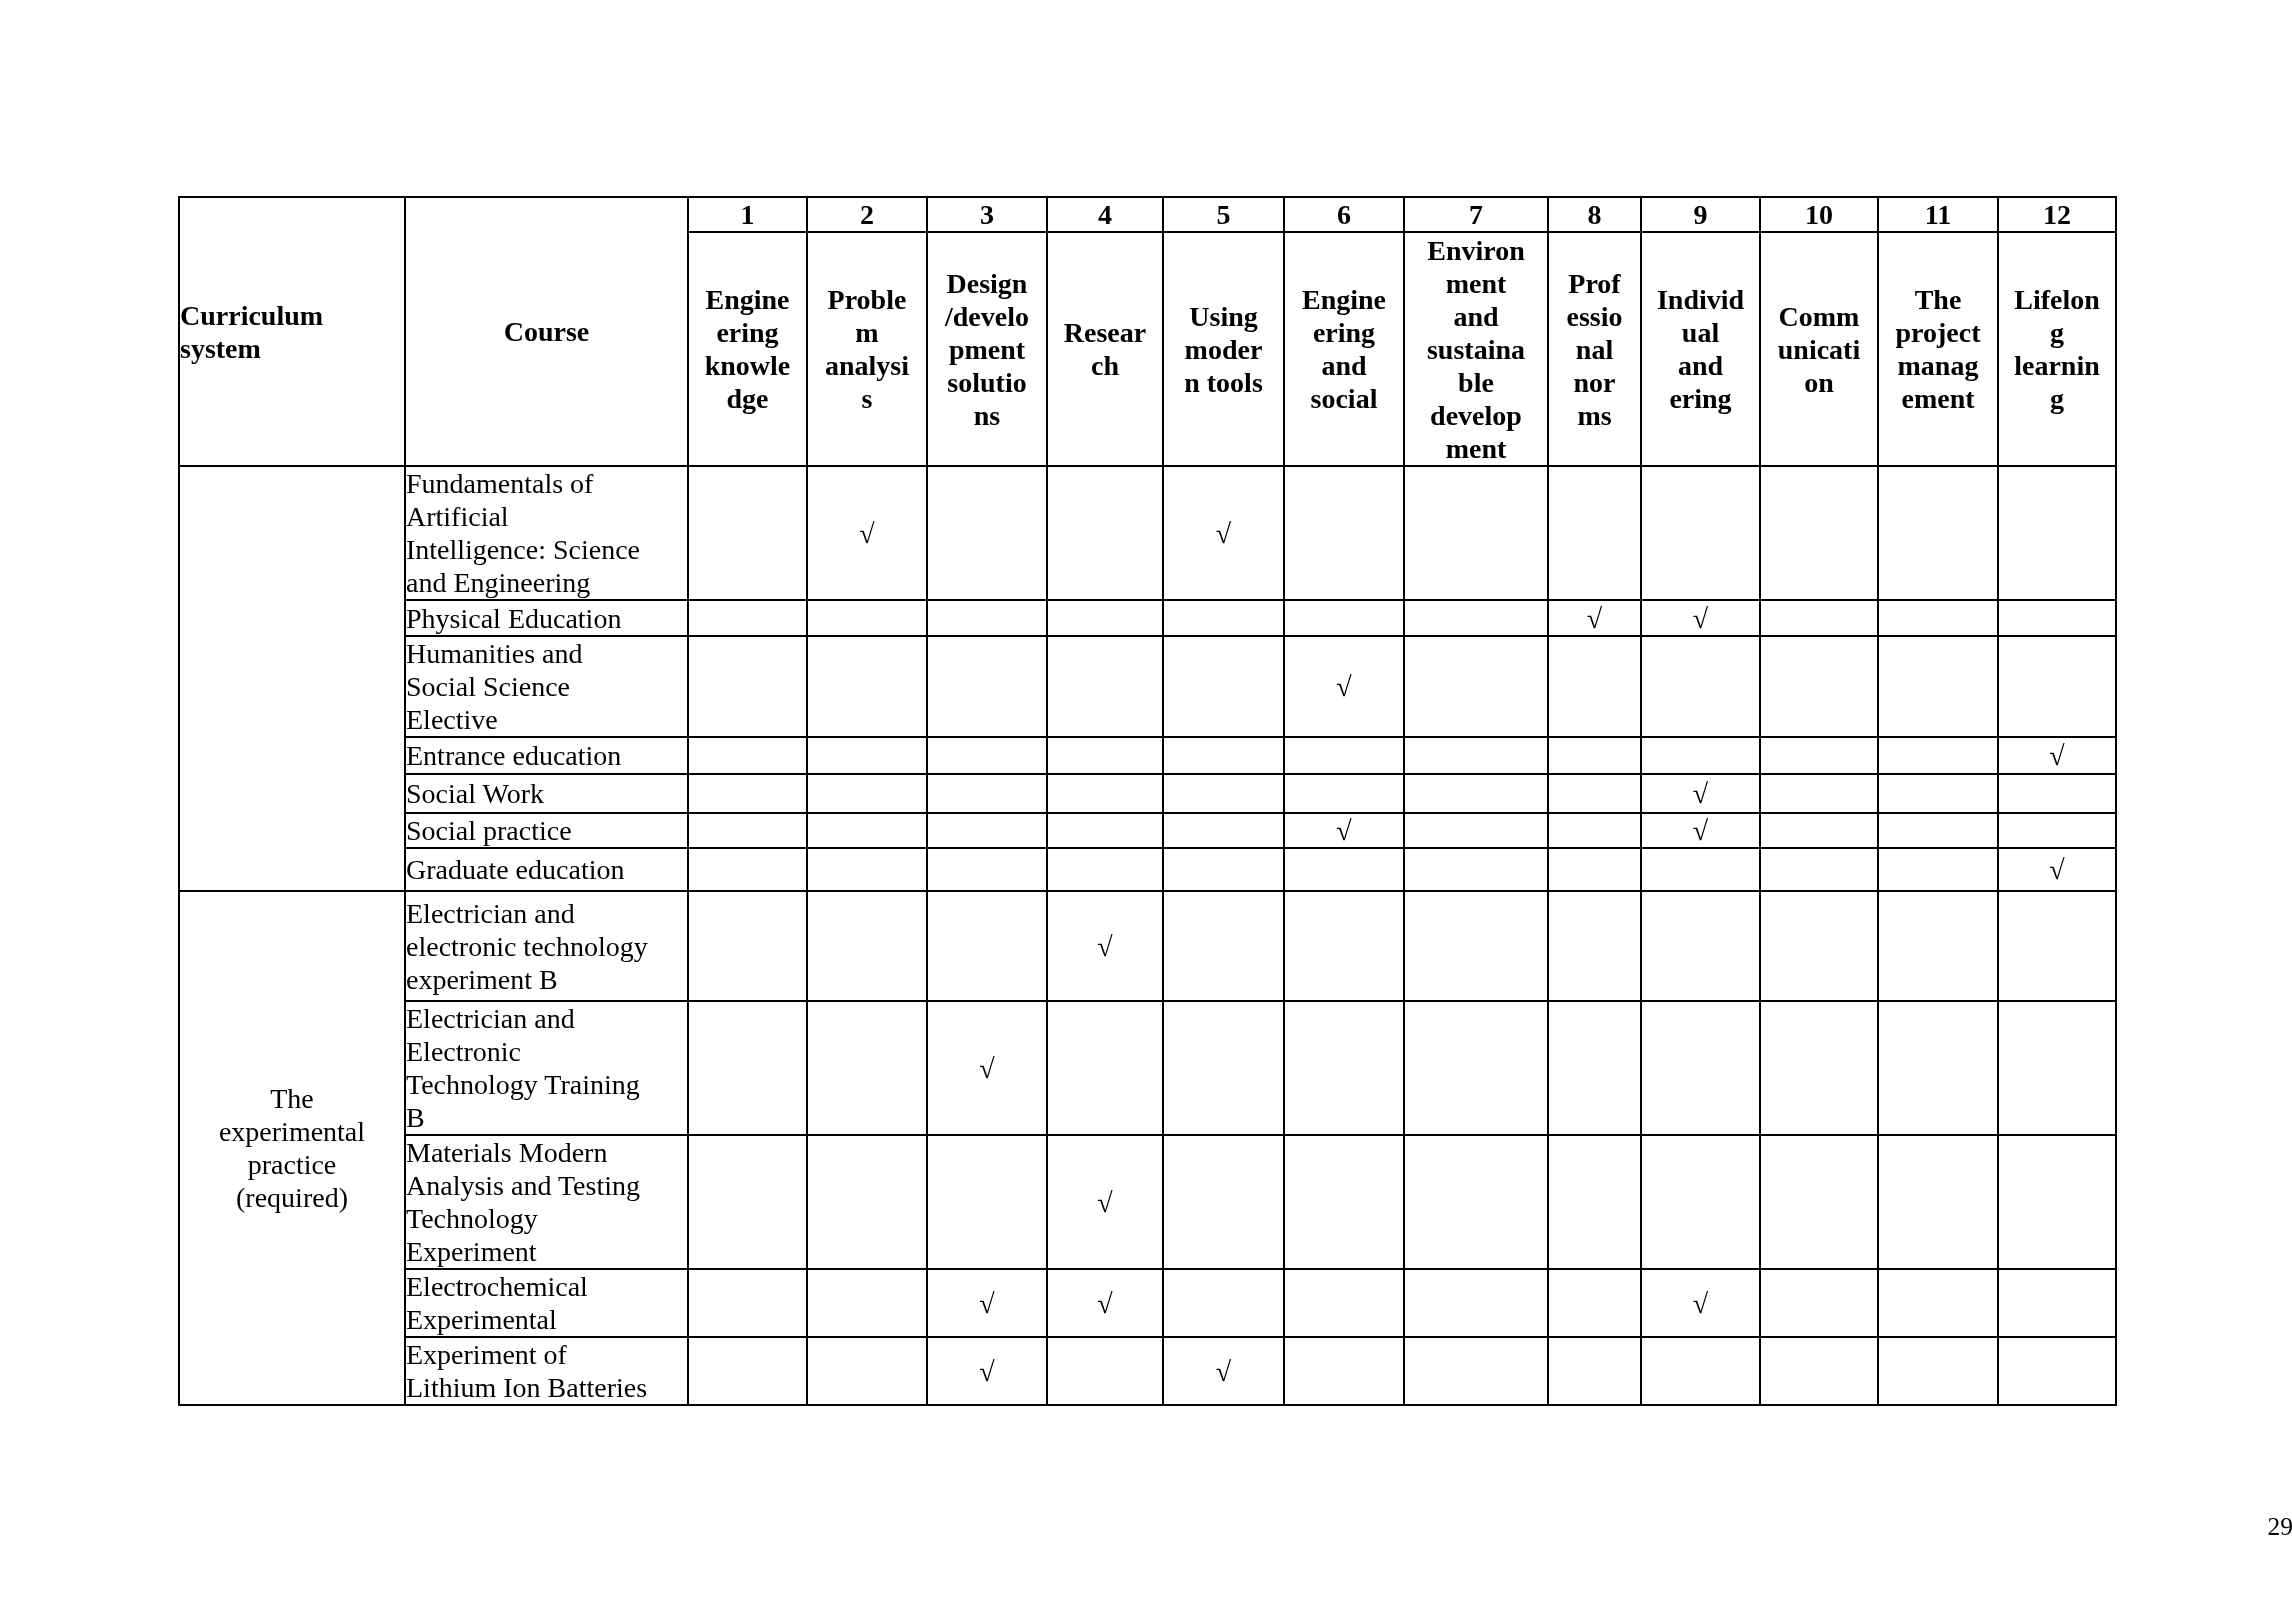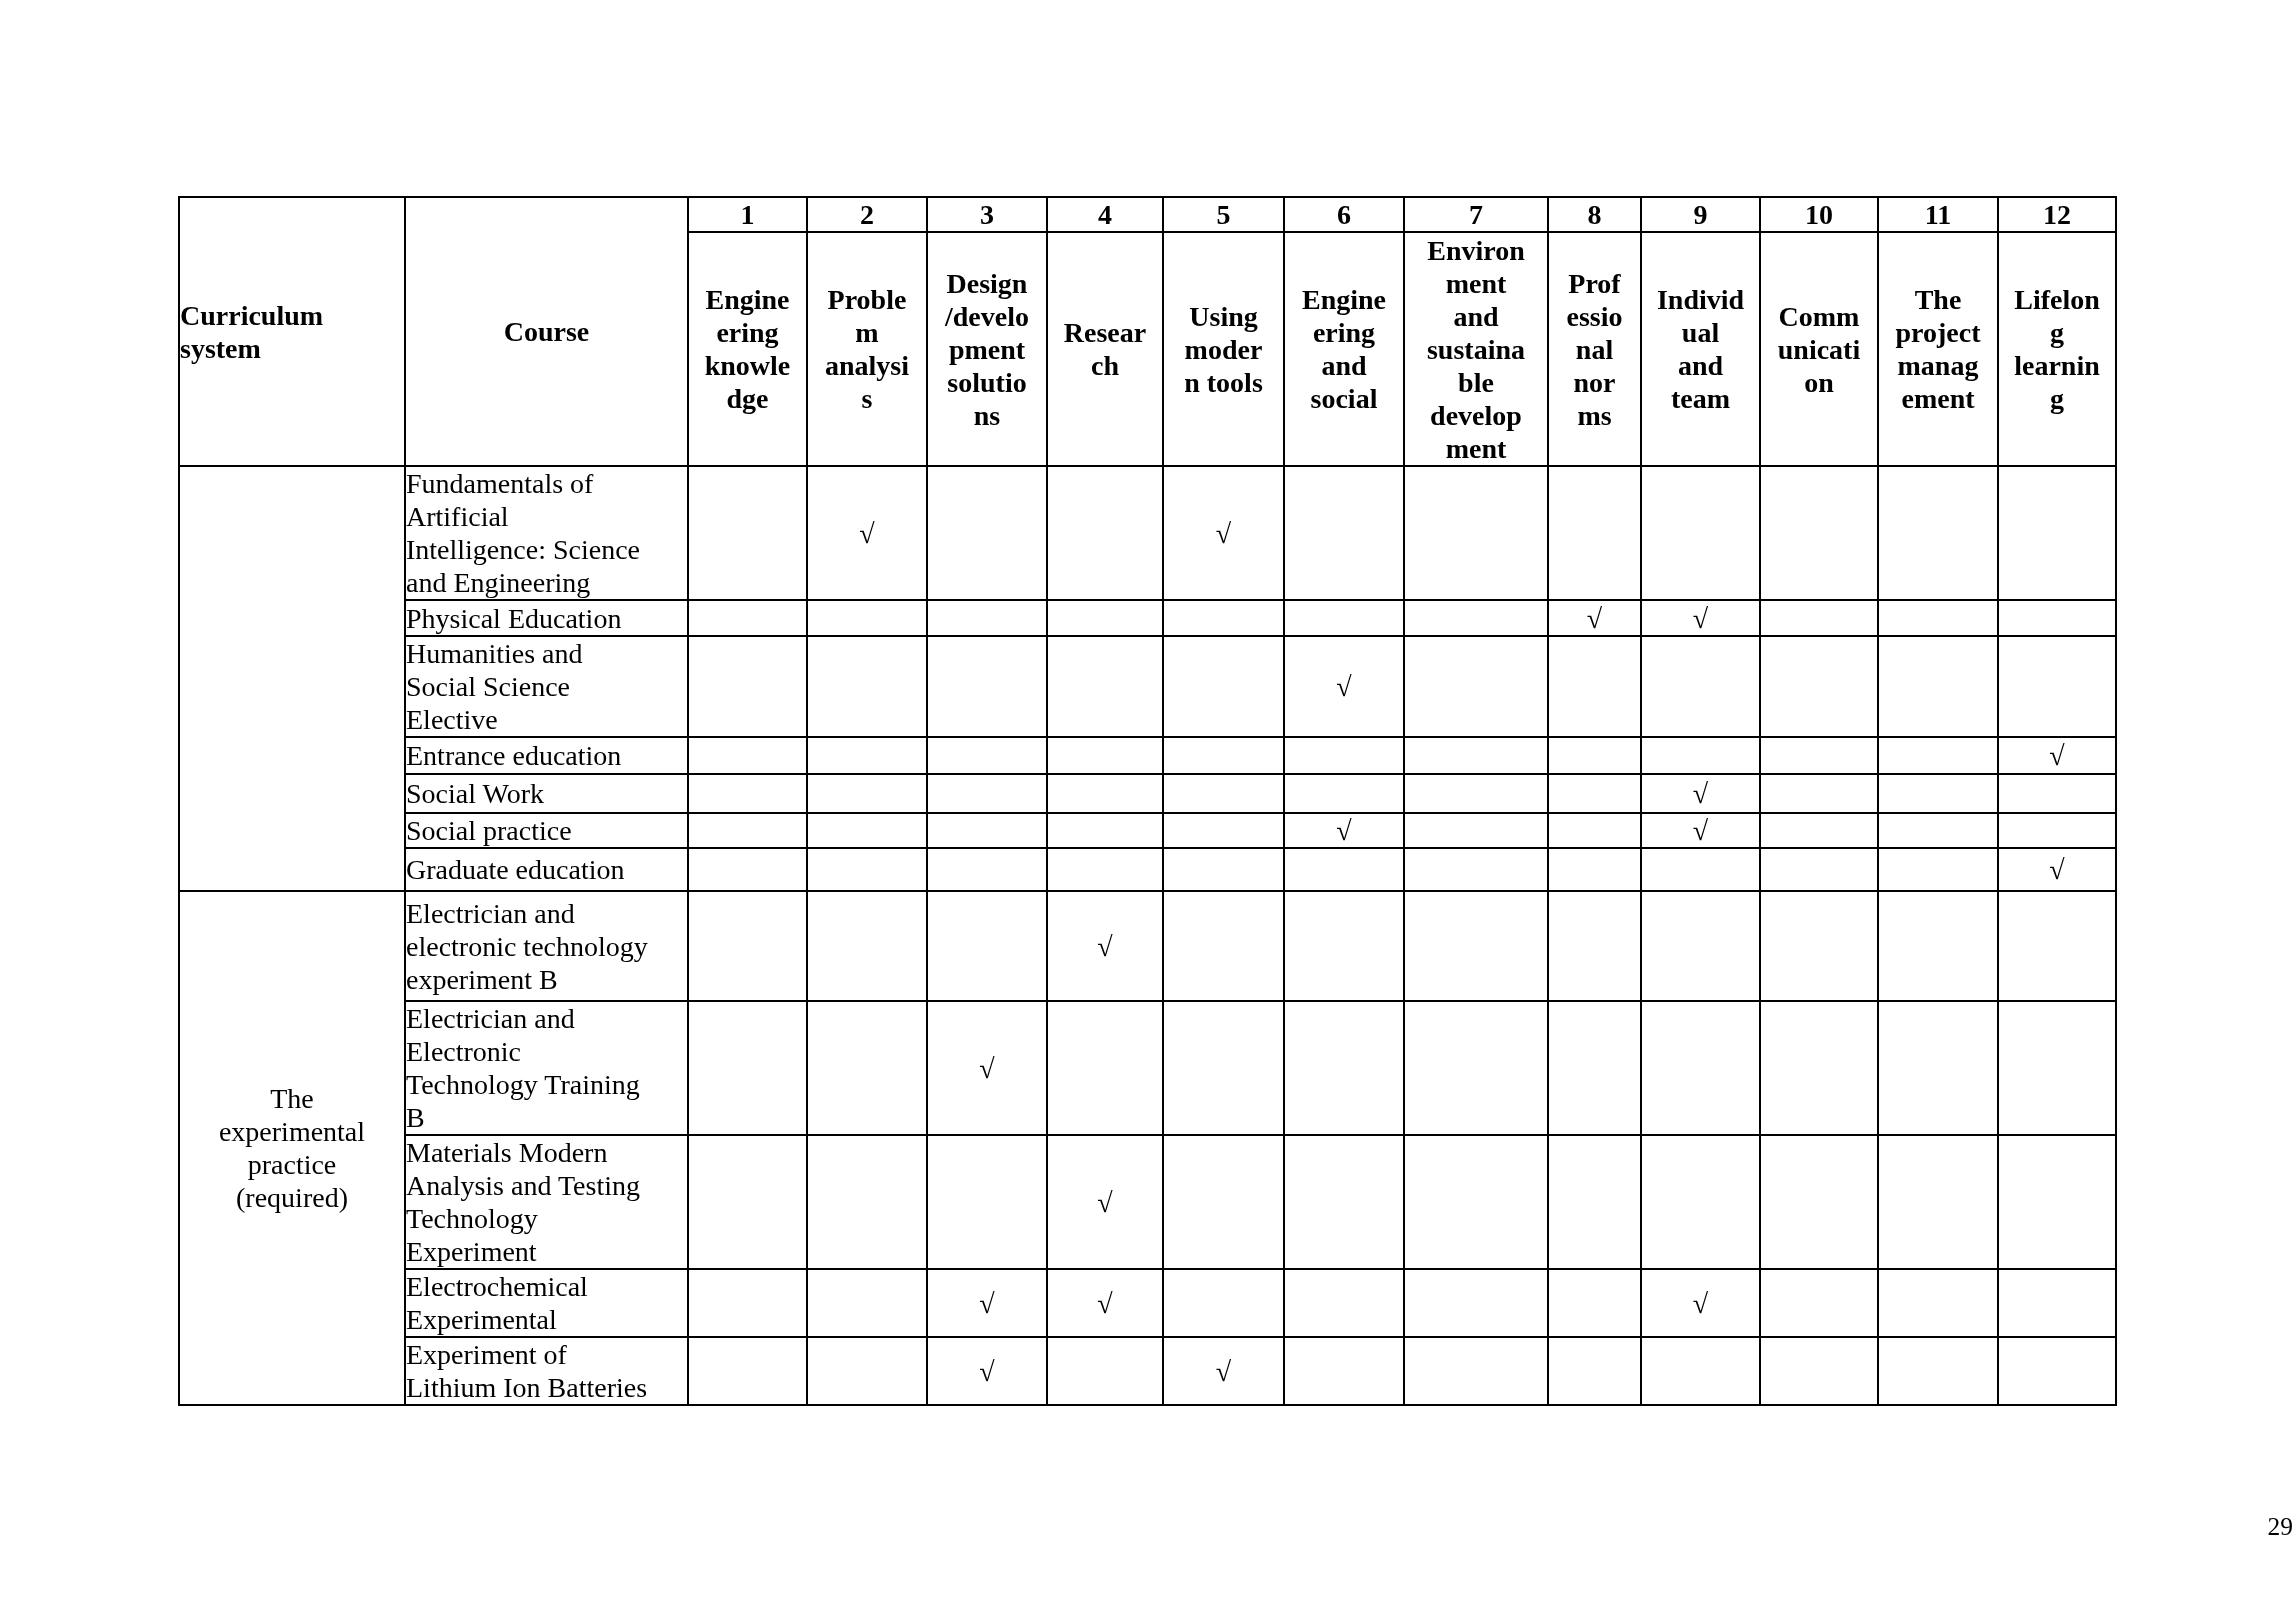--- a/index.html
+++ b/index.html
@@ -167,21 +167,21 @@
 develop
 ment</th>
         <th class="collabel">Prof
 essio
 nal
 nor
 ms</th>
         <th class="collabel">Individ
 ual
 and
-team</th>
+ering</th>
         <th class="collabel">Comm
 unicati
 on</th>
         <th class="collabel">The
 project
 manag
 ement</th>
         <th class="collabel">Lifelon
 g
 learnin

